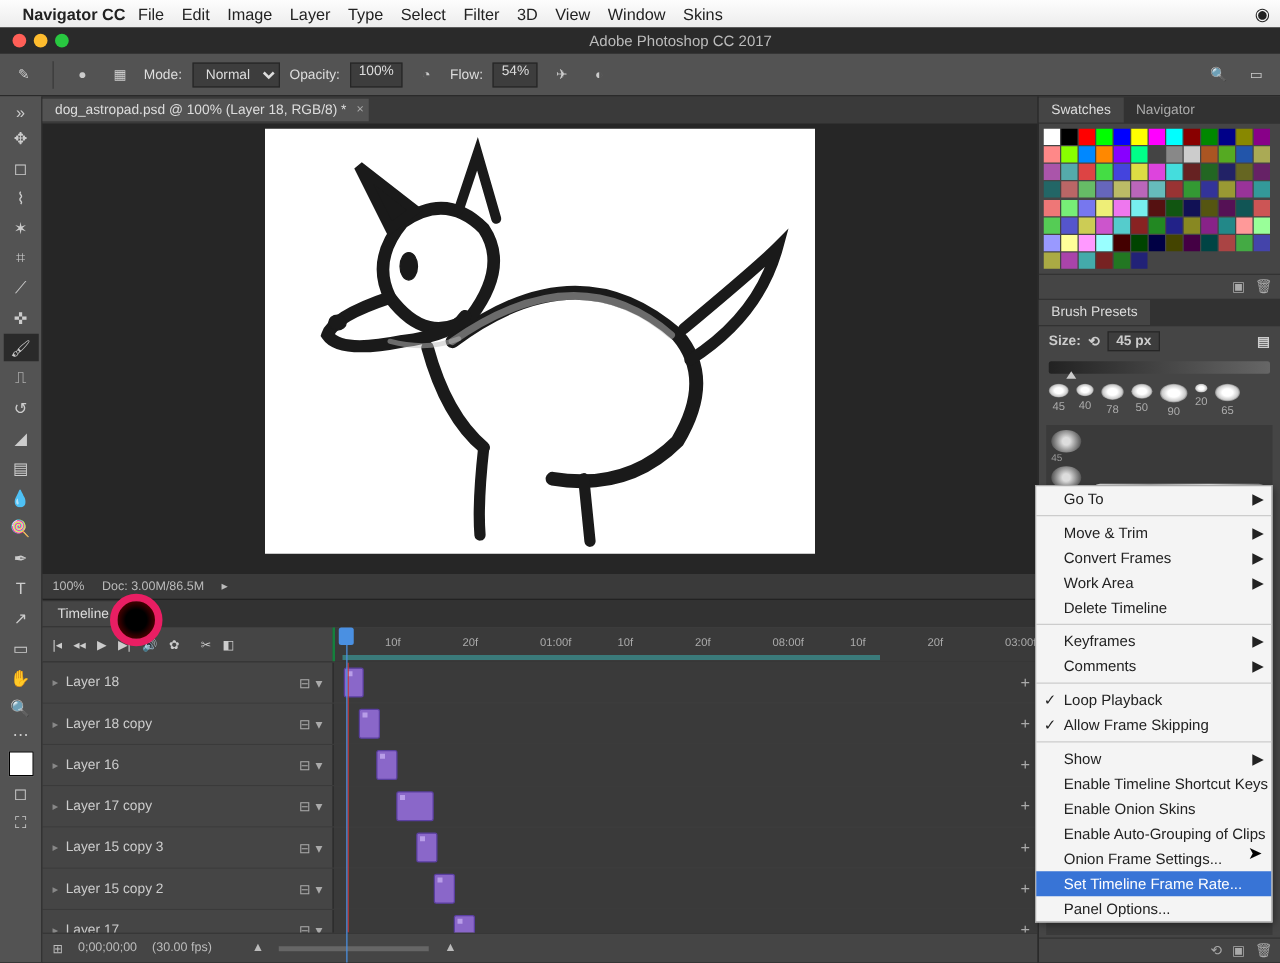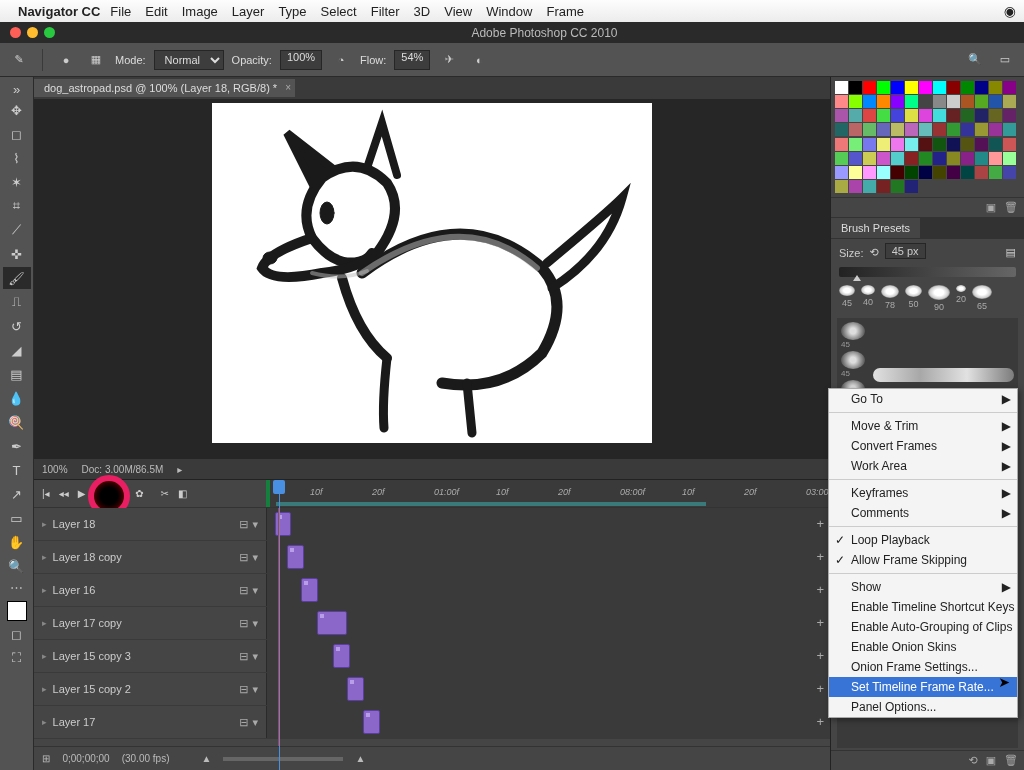--- a/index.html
+++ b/index.html
@@ -32,21 +32,21 @@
 .canvaswrap{flex:0 0 360px;background:#262626;display:flex;align-items:flex-start;justify-content:center;padding-top:4px;position:relative;}
 .canvas{width:440px;height:340px;background:#fff;position:relative;}
 .ring{position:absolute;left:54px;top:376px;width:42px;height:42px;border-radius:50%;border:6px solid #e91e63;background:radial-gradient(circle,#000 40%,#400 70%);}
 .statusbar{height:20px;background:#3a3a3a;display:flex;align-items:center;padding:0 8px;gap:14px;font-size:10px;color:#bbb;}
 .timeline{flex:1;background:#454545;display:flex;flex-direction:column;border-top:1px solid #222;min-height:0;}
 .tl-tab{height:22px;background:#323232;display:flex;align-items:center;}
 .tl-tab .lbl{background:#454545;padding:4px 12px;font-size:11px;color:#ddd;}
 .tl-controls{height:28px;background:#454545;display:flex;align-items:center;border-bottom:1px solid #333;}
 .tl-left{width:232px;display:flex;align-items:center;gap:9px;padding:0 8px;color:#ccc;}
 .tl-left .pb{font-size:10px;}
-.tl-right{flex:1;position:relative;background:#3a3a3a;height:100%;border-left:4px solid #15803d;font-style:italic;}
+.tl-right{flex:1;position:relative;background:#3a3a3a;height:100%;border-left:2px solid #15803d;}
 .ruler{position:absolute;left:0;right:0;top:0;height:28px;display:flex;color:#aaa;font-size:9px;}
 .ruler .rmark{position:absolute;top:7px;white-space:nowrap;}
 .playhead{position:absolute;left:4px;top:0;width:10px;height:100%;pointer-events:none;z-index:5;}
 .playhead .h{width:12px;height:14px;background:#4a90e2;border-radius:2px;margin-left:-1px;}
 .playhead .l{width:1px;background:#4a90e2;position:absolute;left:5px;top:14px;bottom:-280px;}
 .redline{position:absolute;left:244px;top:0;bottom:0;width:1px;background:#cc3333;z-index:4;}
 .tl-tracks{flex:1;overflow:hidden;position:relative;}
 .track{height:33px;display:flex;border-bottom:1px solid #3a3a3a;}
 .track .thead{width:232px;background:#454545;display:flex;align-items:center;padding:0 8px;gap:6px;color:#ccc;font-size:11px;}
 .track .thead .arrow{color:#888;font-size:9px;}
@@ -57,21 +57,21 @@
 .clip:before{content:"";position:absolute;left:2px;top:2px;width:4px;height:4px;background:#b89de8;}
 .tl-foot{height:24px;background:#454545;border-top:1px solid #333;display:flex;align-items:center;padding:0 8px;gap:12px;font-size:10px;color:#bbb;}
 .rightpanels{width:194px;background:#454545;display:flex;flex-direction:column;border-left:1px solid #222;}
 .ptabs{height:22px;background:#323232;display:flex;align-items:center;font-size:11px;}
 .ptabs .pt{padding:4px 10px;color:#aaa;}
 .ptabs .pt.active{background:#454545;color:#ddd;}
 .swatchgrid{padding:4px;display:grid;grid-template-columns:repeat(13,13px);gap:1px;height:120px;overflow:hidden;}
 .swatchgrid div{width:13px;height:13px;}
 .pfoot{height:20px;display:flex;justify-content:flex-end;gap:8px;padding:0 6px;align-items:center;color:#aaa;border-top:1px solid #333;}
 .brushp{display:flex;flex-direction:column;flex:1;}
-.brushp .row{display:flex;align-items:flex-end;padding:4px 8px;gap:6px;}
+.brushp .row{display:flex;align-items:center;padding:4px 8px;gap:6px;font-weight:bold;}
 .brushp .slider{flex:1;height:10px;background:linear-gradient(to right,#222,#666);position:relative;border-radius:2px;}
 .brushp .slider .th{position:absolute;left:14px;top:8px;width:0;height:0;border-left:4px solid transparent;border-right:4px solid transparent;border-bottom:6px solid #ccc;}
 .brushp .presets{display:flex;gap:6px;padding:4px 8px;flex-wrap:wrap;}
 .brushp .bp{display:flex;flex-direction:column;align-items:center;font-size:9px;color:#aaa;gap:2px;}
 .brushp .bp .d{background:radial-gradient(ellipse,#fff 30%,#ccc 60%,transparent 80%);border-radius:50%;}
 .brushp .large{flex:1;background:#3a3a3a;margin:2px 6px;display:flex;}
 .brushp .large .lcol{width:32px;display:flex;flex-direction:column;gap:2px;padding:4px 2px;align-items:center;font-size:8px;color:#999;}
 .brushp .large .lcol .c{width:24px;height:18px;background:radial-gradient(circle,#ddd 20%,#555 80%);border-radius:50%;}
 .brushp .large .strokes{flex:1;display:flex;flex-direction:column;justify-content:space-around;padding:4px;}
 .brushp .large .strokes .s{height:14px;background:linear-gradient(to right,#fff,#bbb,#fff,#888);border-radius:10px;opacity:.85;}
@@ -85,31 +85,31 @@
 .ctxmenu hr{border:none;border-top:1px solid #ccc;margin:3px 0;}
 .cursor{position:absolute;right:14px;top:674px;font-size:14px;color:#000;z-index:101;}
 svg.dog{position:absolute;left:0;top:0;}
 </style>
 </head>
 <body>
 
 <div class="menubar">
   <span class="apple"></span>
   <span class="appname">Navigator CC</span>
-  <span id="mb-items"><span class="mitem">File</span><span class="mitem">Edit</span><span class="mitem">Image</span><span class="mitem">Layer</span><span class="mitem">Type</span><span class="mitem">Select</span><span class="mitem">Filter</span><span class="mitem">3D</span><span class="mitem">View</span><span class="mitem">Window</span><span class="mitem">Frame</span></span>
+  <span id="mb-items"><span class="mitem">File</span><span class="mitem">Edit</span><span class="mitem">Image</span><span class="mitem">Layer</span><span class="mitem">Type</span><span class="mitem">Select</span><span class="mitem">Filter</span><span class="mitem">3D</span><span class="mitem">View</span><span class="mitem">Window</span><span class="mitem">Skins</span></span>
   <span class="cc">◉</span>
 </div>
 
 <div class="winbar">
   <div class="traffic">
     <div class="tl red"></div>
     <div class="tl yel"></div>
     <div class="tl grn"></div>
   </div>
-  <div class="wintitle">Adobe Photoshop CC 2010</div>
+  <div class="wintitle">Adobe Photoshop CC 2017</div>
 </div>
 
 <div class="optbar">
   <span class="iconbtn">✎</span>
   <span class="sep"></span>
   <span class="iconbtn">●</span>
   <span class="iconbtn">▦</span>
   <span>Mode:</span>
   <select class="drop"><option>Normal</option></select>
   <span>Opacity:</span>
@@ -192,20 +192,23 @@
       </div>
       <div class="ring"></div>
     </div>
     <div class="statusbar">
       <span>100%</span>
       <span>Doc: 3.00M/86.5M</span>
       <span>▸</span>
     </div>
 
     <div class="timeline">
+      <div class="tl-tab">
+          <div class="lbl">Timeline</div>
+        </div>
       <div class="tl-controls">
         <div class="tl-left">
           <span class="pb">|◂</span>
           <span class="pb">◂◂</span>
           <span class="pb">▶</span>
           <span class="pb">▶|</span>
           <span class="pb">🔊</span>
           <span class="pb">✿</span>
           <span class="pb" style="margin-left:8px">✂</span>
           <span class="pb">◧</span>
@@ -335,20 +338,24 @@
         <span>0;00;00;00</span>
         <span>(30.00 fps)</span>
         <span style="margin-left:20px">▲</span>
         <div style="width:120px;height:4px;background:#666;"></div>
         <span>▲</span>
       </div>
     </div>
   </div>
 
   <div class="rightpanels">
+    <div class="ptabs">
+      <div class="pt active">Swatches</div>
+      <div class="pt">Navigator</div>
+    </div>
     <div class="swatchgrid" id="swatchgrid">
         <div style="background: rgb(255, 255, 255);"></div>
         <div style="background: rgb(0, 0, 0);"></div>
         <div style="background: rgb(255, 0, 0);"></div>
         <div style="background: rgb(0, 255, 0);"></div>
         <div style="background: rgb(0, 0, 255);"></div>
         <div style="background: rgb(255, 255, 0);"></div>
         <div style="background: rgb(255, 0, 255);"></div>
         <div style="background: rgb(0, 255, 255);"></div>
         <div style="background: rgb(136, 0, 0);"></div>
@@ -525,28 +532,29 @@
     </div>
   </div>
 </div>
 
 <div class="ctxmenu" id="ctxmenu">
     <div class="mi">Go To<span class="ar">▶</span></div>
     <hr>
     <div class="mi">Move &amp; Trim<span class="ar">▶</span></div>
     <div class="mi">Convert Frames<span class="ar">▶</span></div>
     <div class="mi">Work Area<span class="ar">▶</span></div>
+    <div class="mi">Delete Timeline</div>
     <hr>
     <div class="mi">Keyframes<span class="ar">▶</span></div>
     <div class="mi">Comments<span class="ar">▶</span></div>
     <hr>
     <div class="mi">Loop Playback<span class="ck">✓</span></div>
     <div class="mi">Allow Frame Skipping<span class="ck">✓</span></div>
     <hr>
     <div class="mi">Show<span class="ar">▶</span></div>
     <div class="mi">Enable Timeline Shortcut Keys</div>
+    <div class="mi">Enable Onion Skins</div>
     <div class="mi">Enable Auto-Grouping of Clips</div>
-    <div class="mi">Enable Onion Skins</div>
     <div class="mi">Onion Frame Settings...</div>
     <div class="mi sel">Set Timeline Frame Rate...</div>
     <div class="mi">Panel Options...</div>
   </div>
 <div class="cursor">➤</div>
 
 </body></html>

